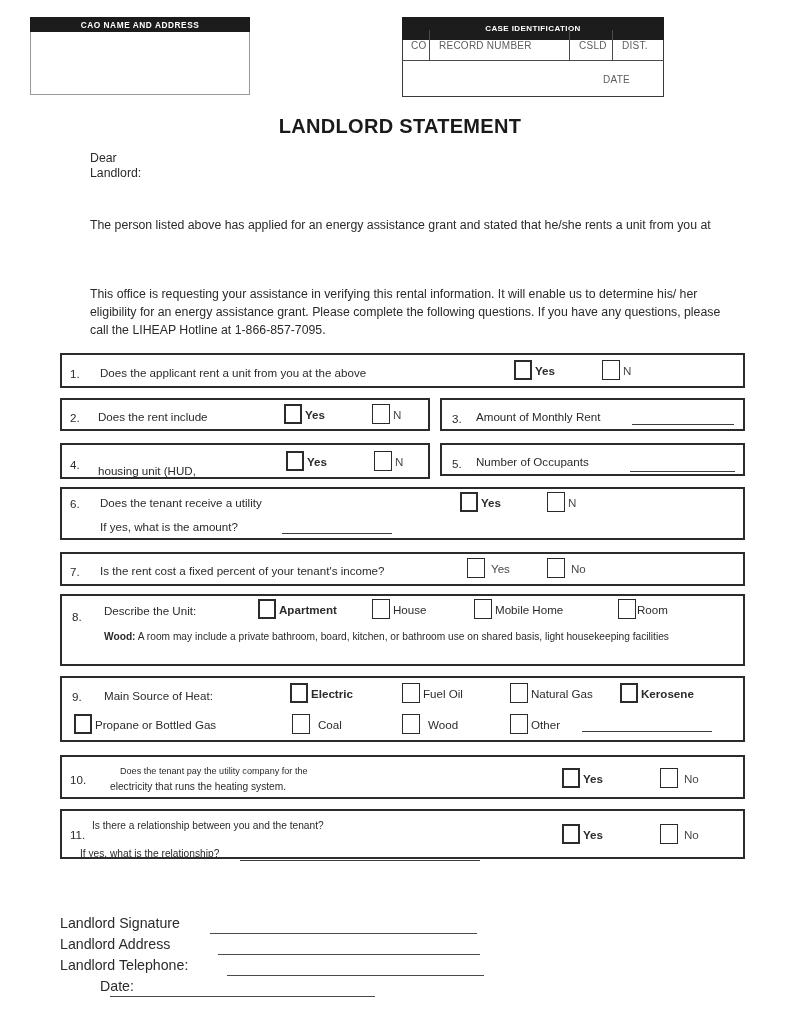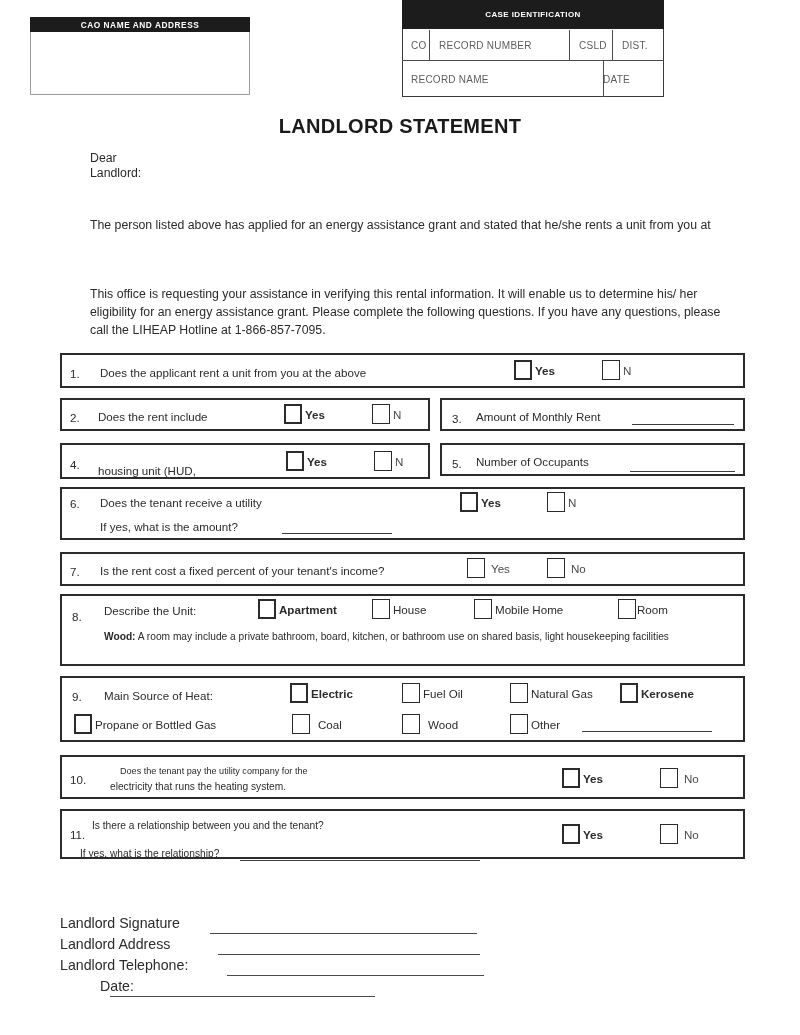--- a/index.html
+++ b/index.html
@@ -23,21 +23,21 @@
     font-size: 8.3px; font-weight: bold; letter-spacing: .55px;
     display: flex; align-items: center; justify-content: center;
   }
   .cao-field { position: absolute; left: 31px; top: 33px; width: 218px; height: 61px; }
 
   .case-box {
     position: absolute; left: 402px; top: 17px; width: 262px; height: 80px;
     border: 1px solid #3a3a3a; background: #fff;
   }
   .case-bar {
-    position: absolute; left: 402px; top: 0; width: 262px; height: 29px;
+    position: absolute; left: 402px; top: 17px; width: 262px; height: 23px;
     background: #1c1c1c; color: #ffffff;
     font-size: 8px; font-weight: bold; letter-spacing: .4px;
     display: flex; align-items: center; justify-content: center;
   }
   .case-grid {
     position: absolute; left: 402px; top: 30px; width: 262px; height: 67px;
   }
   .case-row1 { position: absolute; left: 0; top: 0; width: 262px; height: 31px;
                border-bottom: 1px solid #4a4a4a; }
   .case-row2 { position: absolute; left: 0; top: 31px; width: 262px; height: 36px; }
@@ -113,21 +113,20 @@
   <div class="case-box"></div>
   <div class="case-bar">CASE IDENTIFICATION</div>
   <div class="case-grid">
     <div class="case-row1">
       <div class="cell div c-co">CO</div>
       <div class="cell div c-rec">RECORD NUMBER</div>
       <div class="cell div c-csld">CSLD</div>
       <div class="cell c-dist">DIST.</div>
     </div>
     <div class="case-row2">
-      <div class="cell div c-rn">RECORD NAME</div>
       <div class="cell c-date">DATE</div>
     </div>
   </div>
 
   <div class="doc-title">LANDLORD STATEMENT</div>
 
   <div class="letter greet1">Dear</div>
   <div class="letter greet2">Landlord:</div>
   <div class="letter para1">The person listed above has applied for an energy assistance grant and stated that he/she rents a unit from   you at</div>
   <div class="letter para2">This office is requesting your assistance in verifying this rental information. It will enable us to determine his/ her eligibility for an energy assistance grant. Please complete the following questions. If you have any questions, please call the LIHEAP Hotline at 1-866-857-7095.</div>

